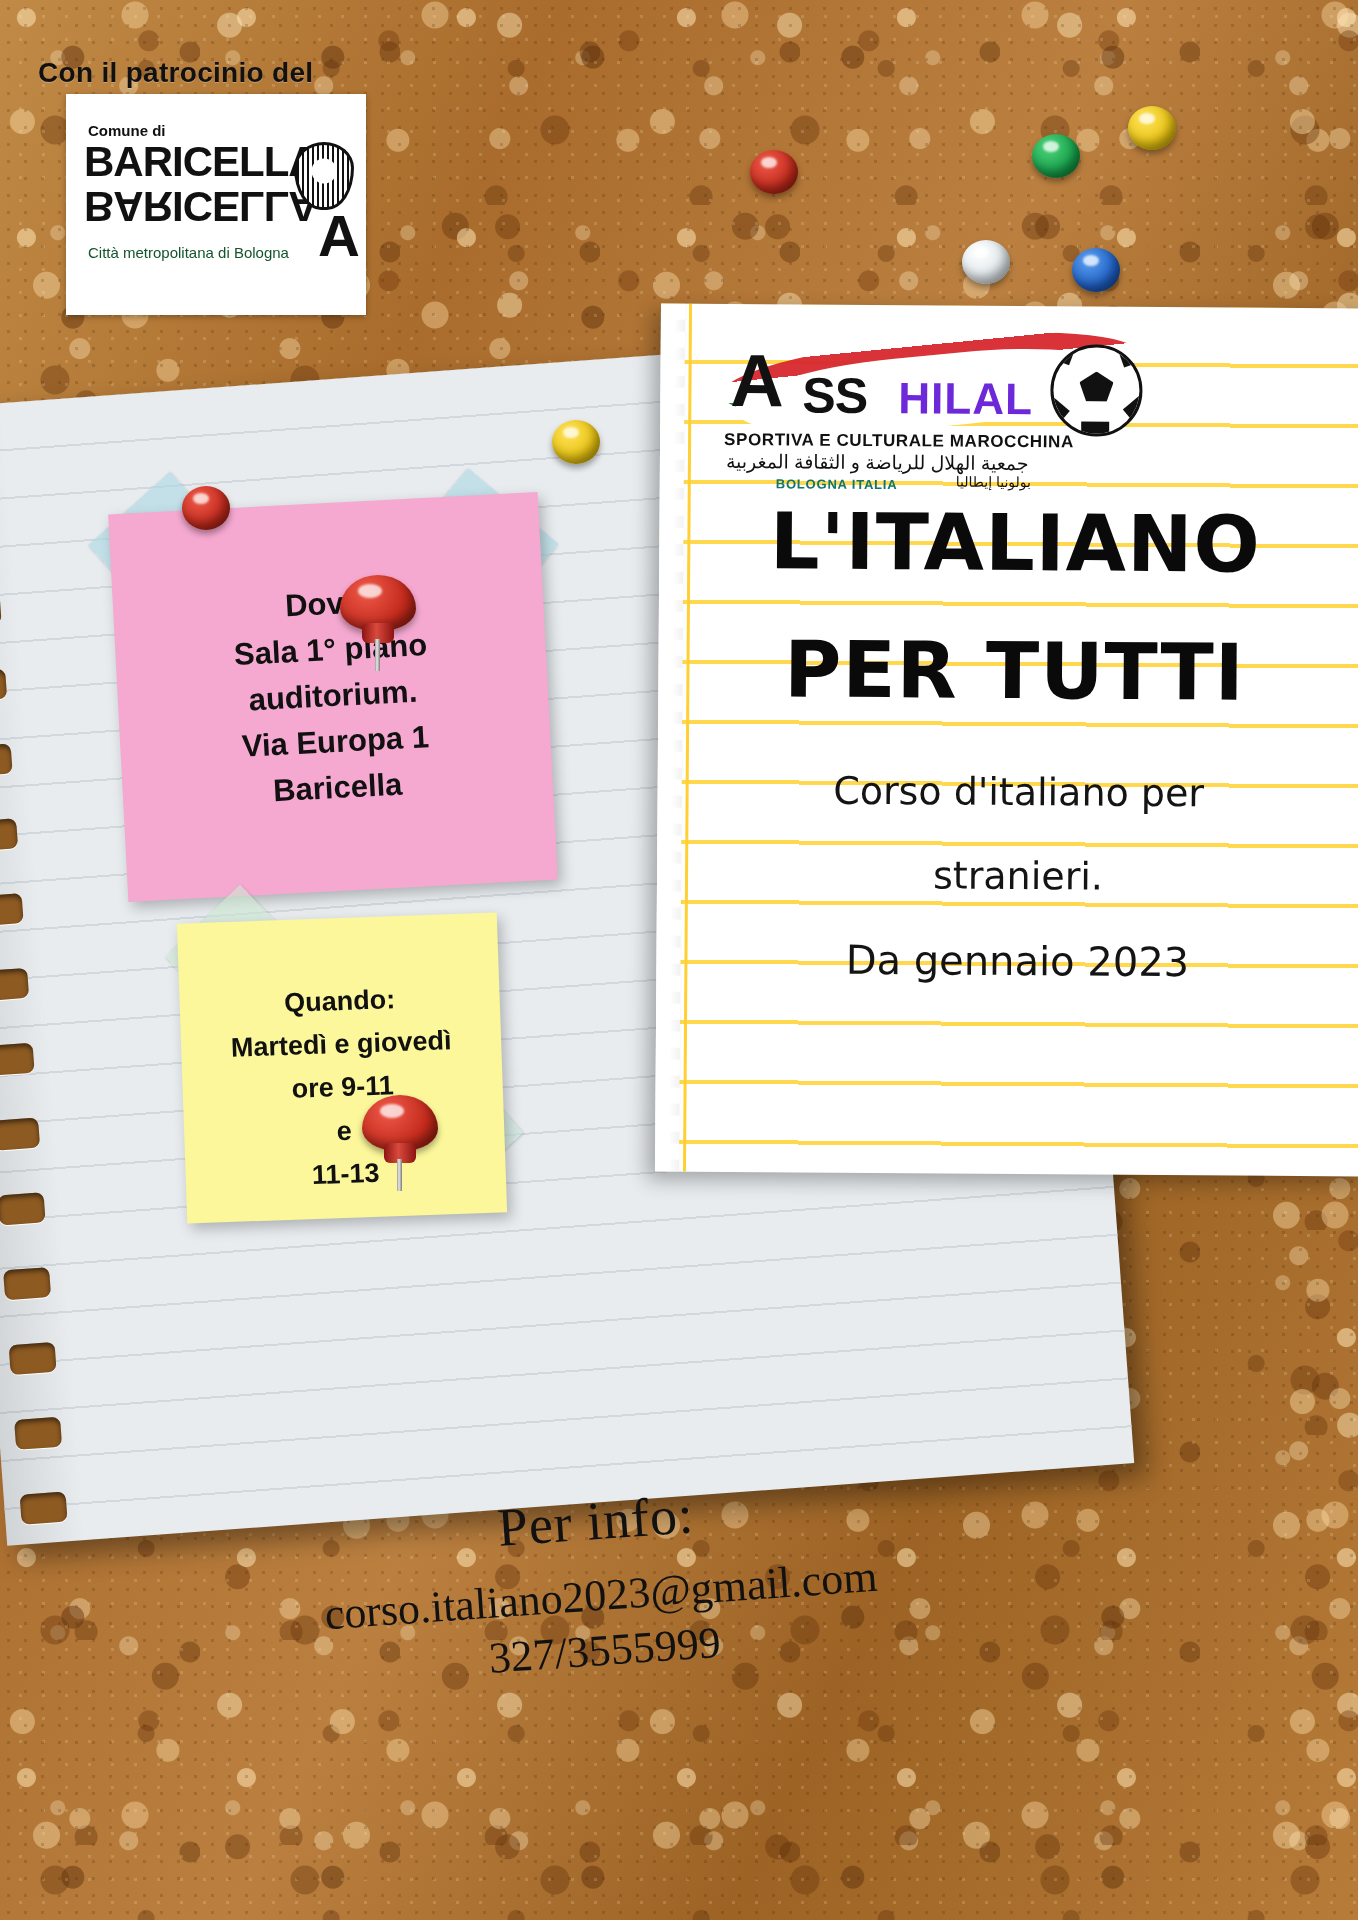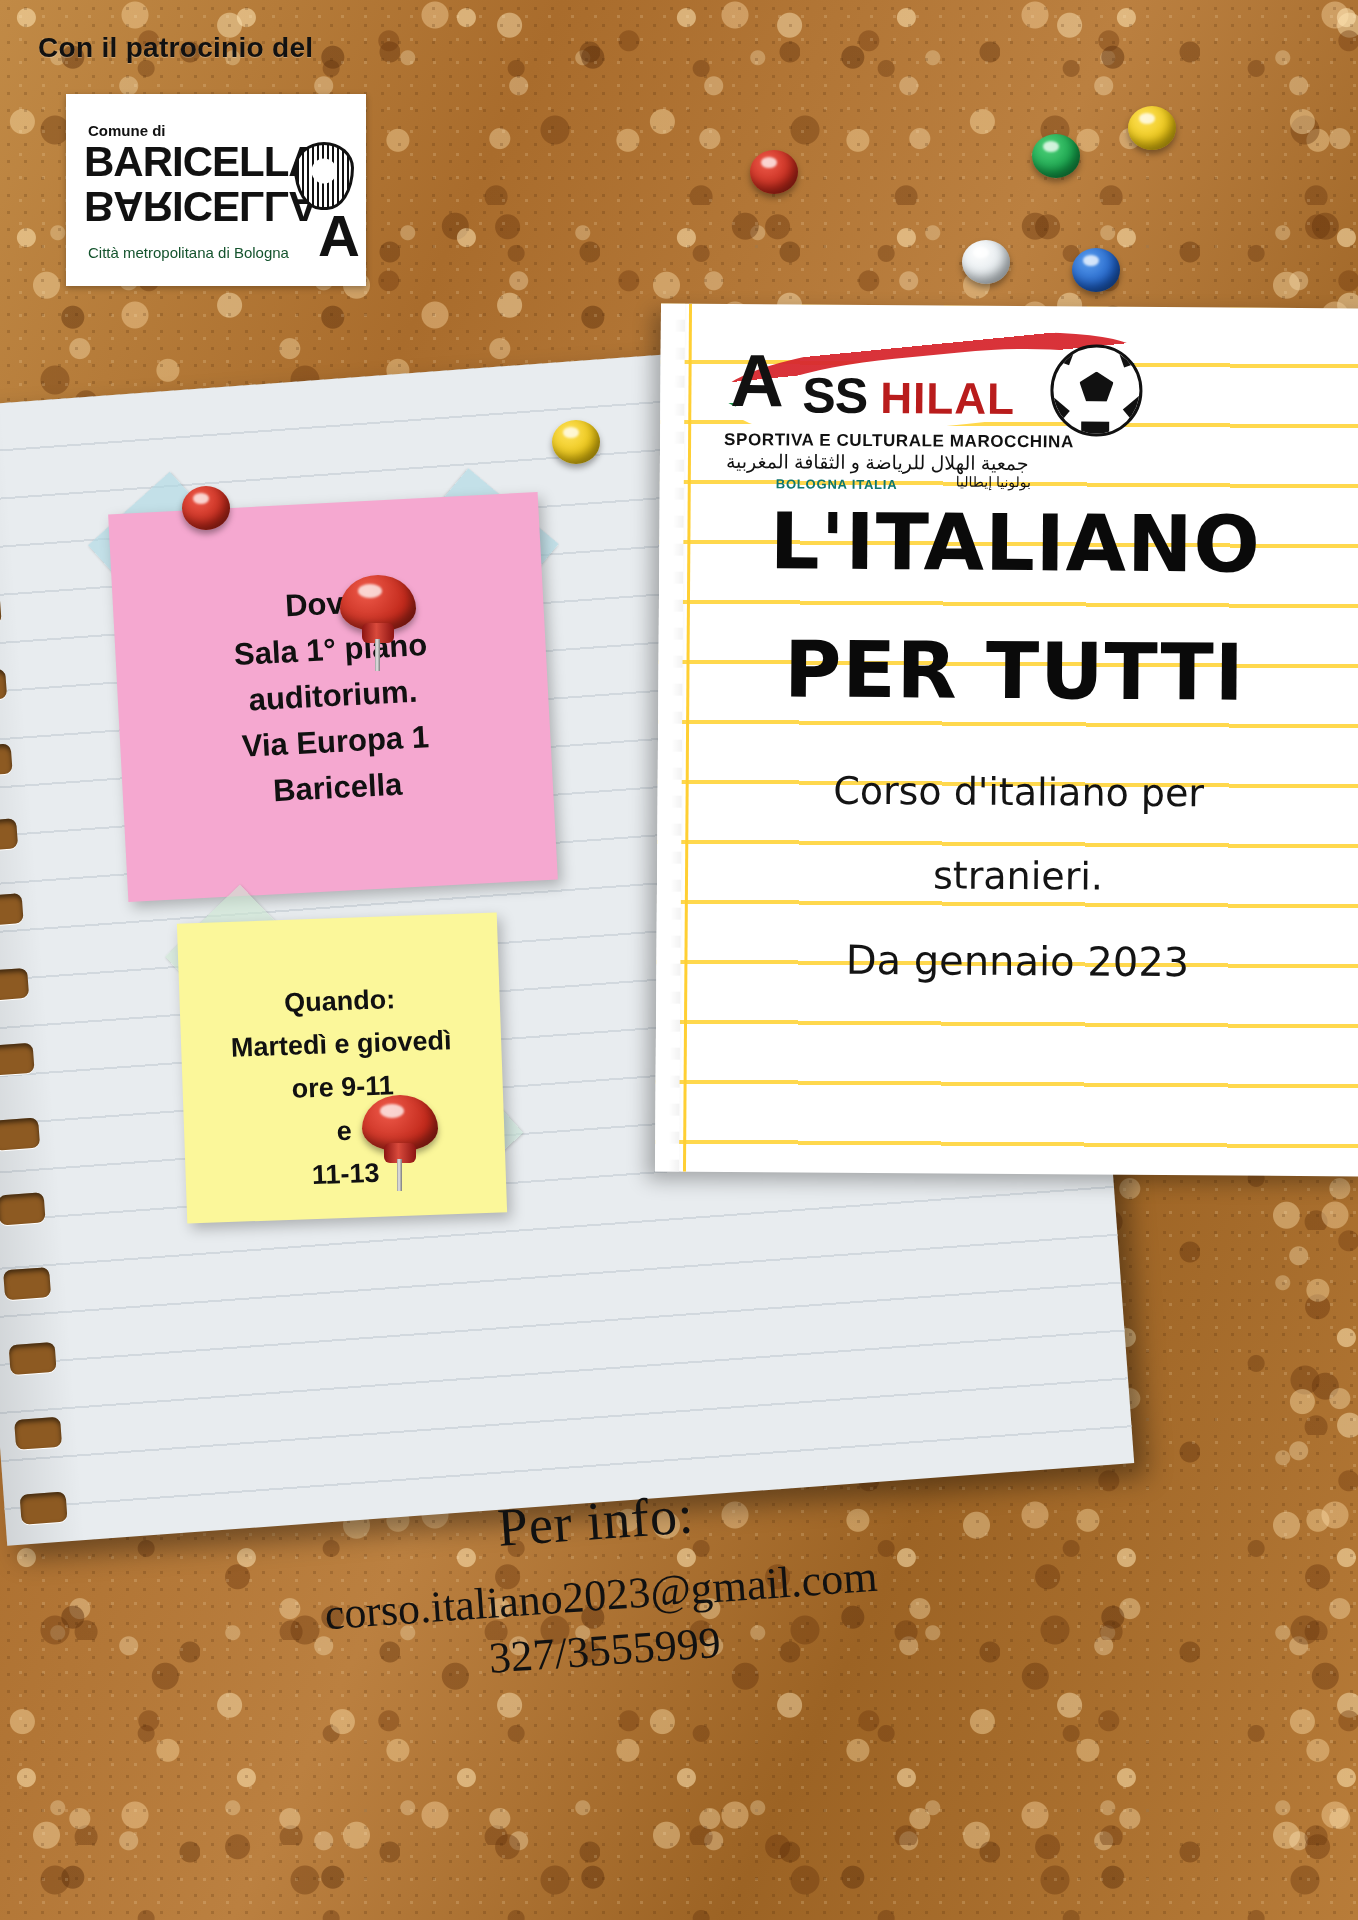--- a/index.html
+++ b/index.html
@@ -54,33 +54,33 @@
       radial-gradient(circle, rgba(70,35,5,.20) 1.5px, rgba(0,0,0,0) 2px),
       radial-gradient(circle, rgba(255,235,195,.18) 1.5px, rgba(0,0,0,0) 2px);
     background-size: 17px 17px, 23px 23px;
     background-position: 0 0, 9px 5px;
   }
 
   
   .patrocinio-text {
     position: absolute;
     left: 38px;
-    top: 32px;
+    top: 57px;
     font-size: 28px;
     font-weight: bold;
     color: #111;
     letter-spacing: .3px;
     text-shadow: 0 1px 0 rgba(255,255,255,.25);
   }
   .comune-logo {
     position: absolute;
     left: 66px;
     top: 94px;
     width: 300px;
-    height: 192px;
+    height: 221px;
     background: #fff;
     box-shadow: 0 2px 6px rgba(0,0,0,.3);
     overflow: hidden;
   }
   .comune-logo .c-small {
     position: absolute;
     left: 22px;
     top: 28px;
     font-size: 15px;
     font-weight: bold;
@@ -254,24 +254,24 @@
     position: absolute;
     left: 62px; top: 34px;
     font-size: 50px;
     font-weight: bold;
     color: #111;
     letter-spacing: -1px;
     margin-left: 20px;
   }
   .hilal .hilal-word {
     position: absolute;
-    left: 160px; top: 40px;
+    left: 178px; top: 40px;
     font-size: 44px;
     font-weight: bold;
-    color: #b91c1c;
+    color: #6d28d9;
     letter-spacing: 1px;
   }
   .hilal .ball {
     position: absolute;
     right: 8px; top: 10px;
     width: 86px; height: 86px;
     border-radius: 50%;
     background: #fff;
     border: 3px solid #111;
     overflow: hidden;

